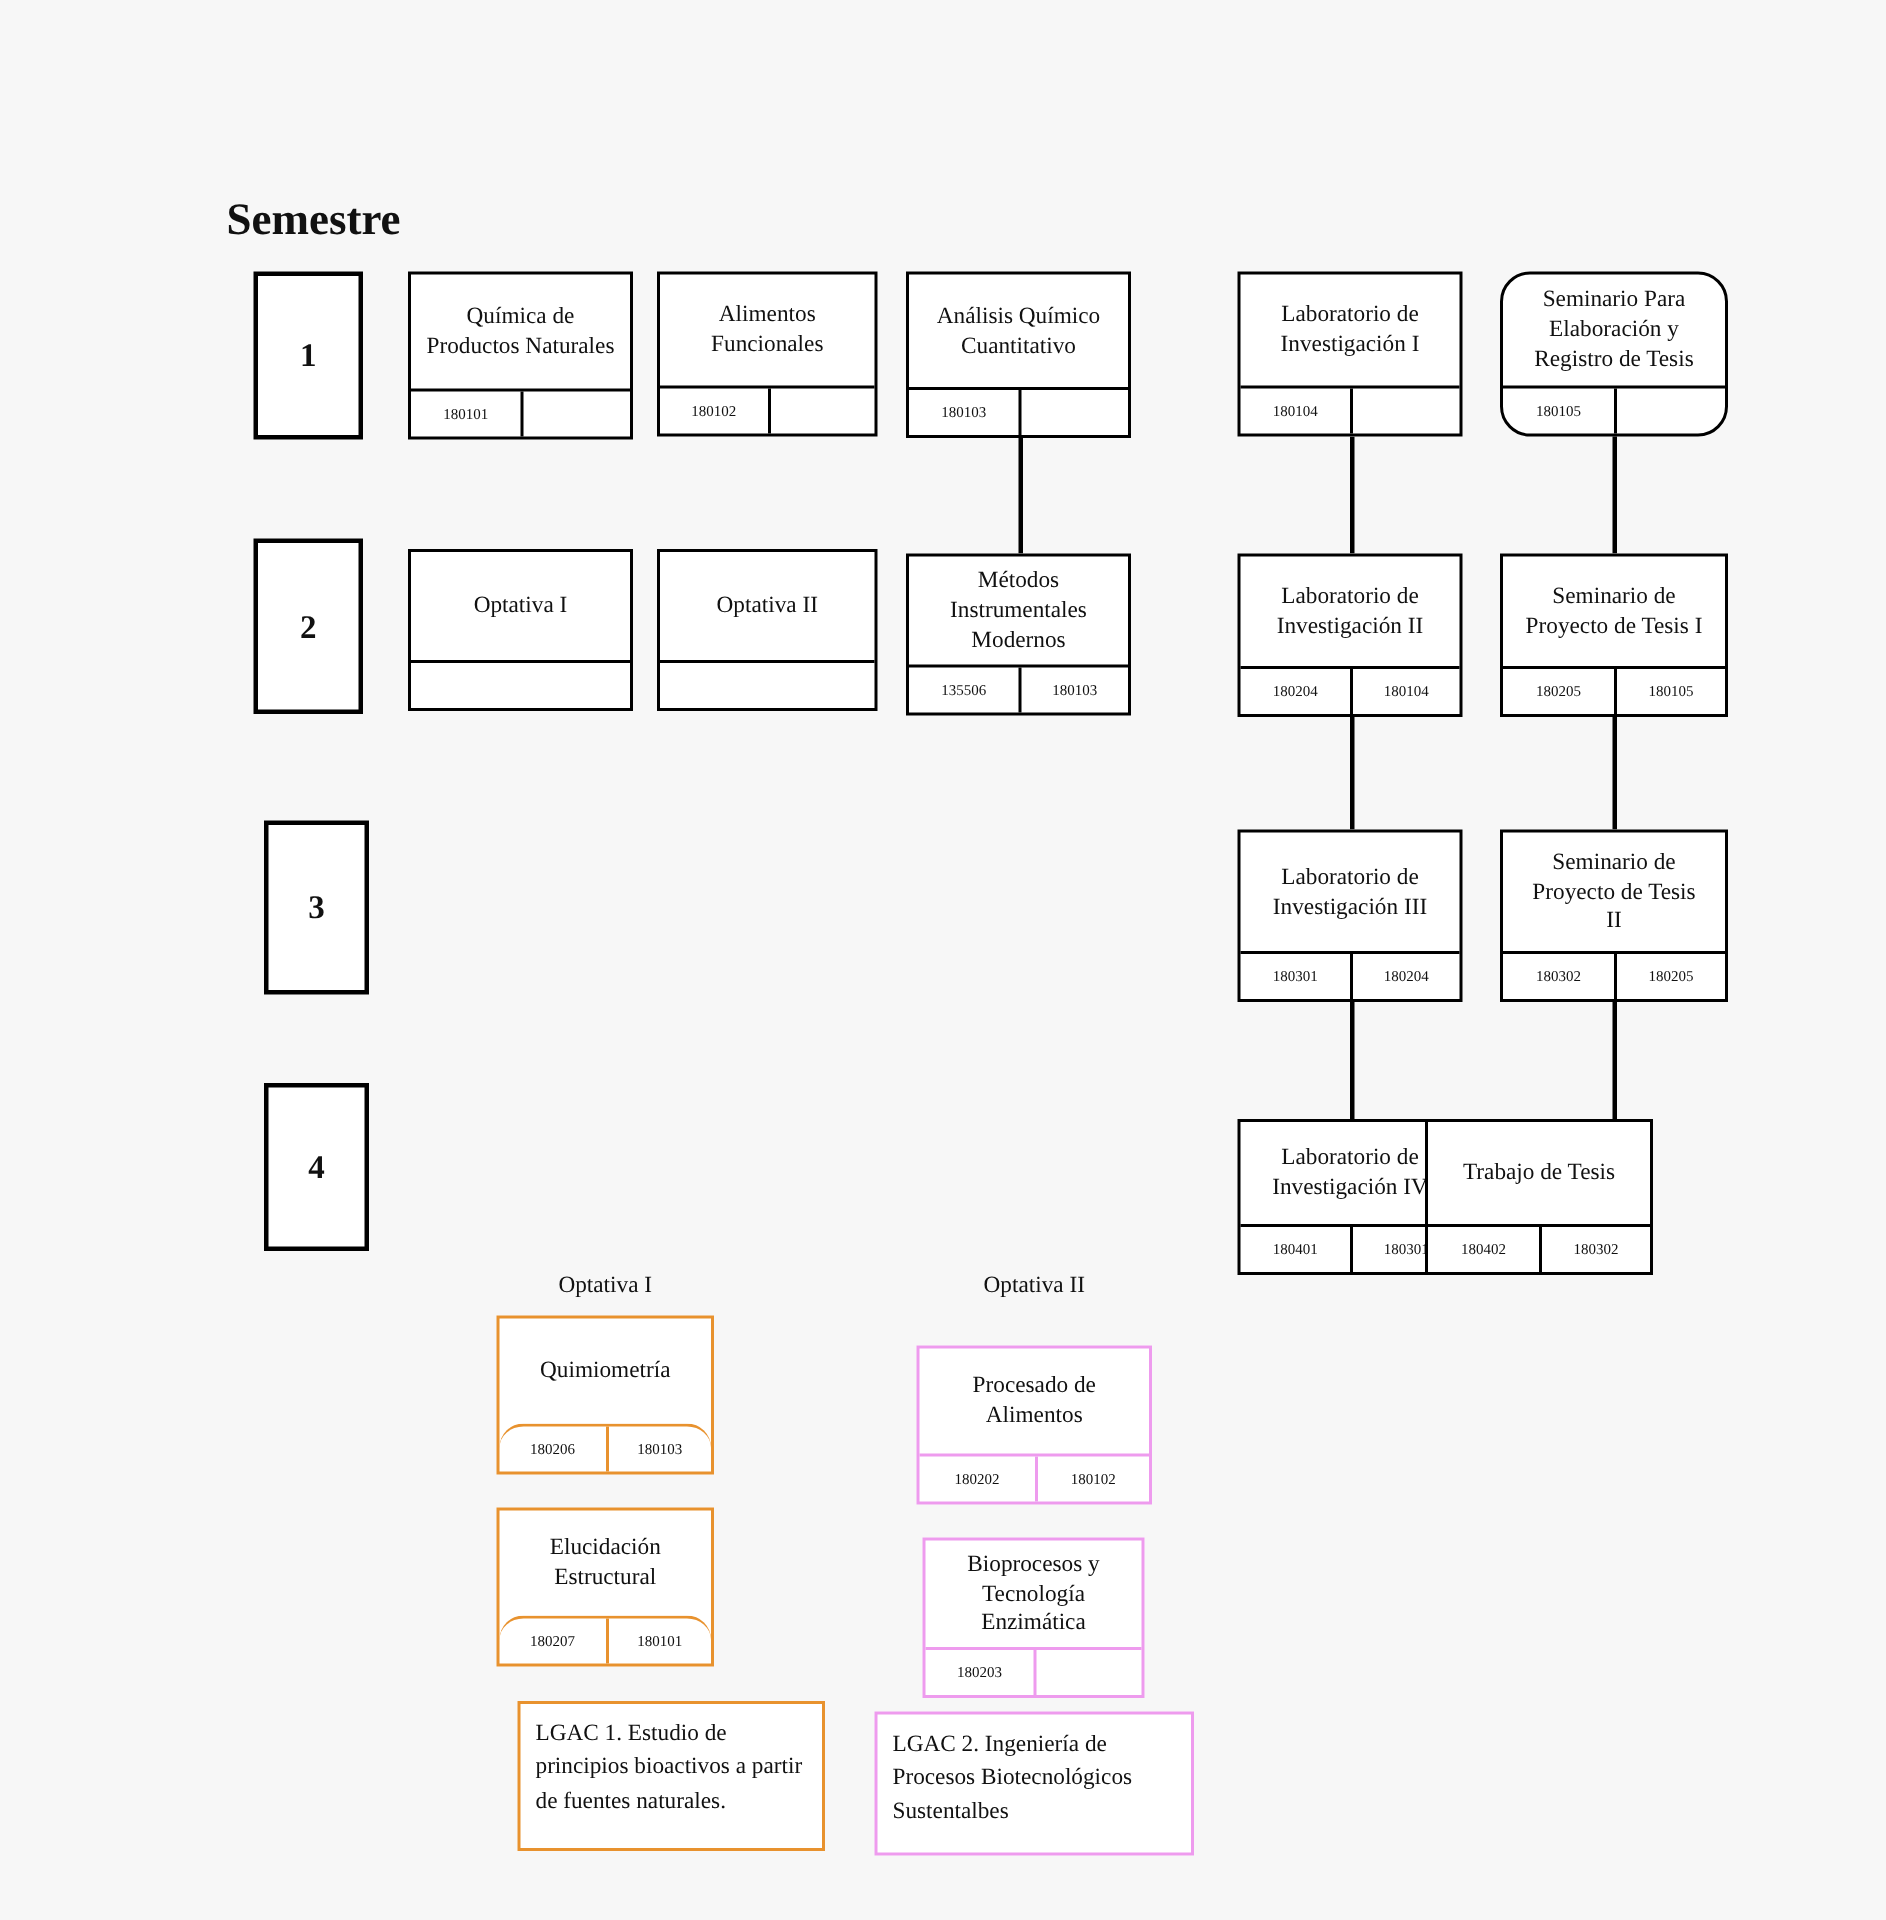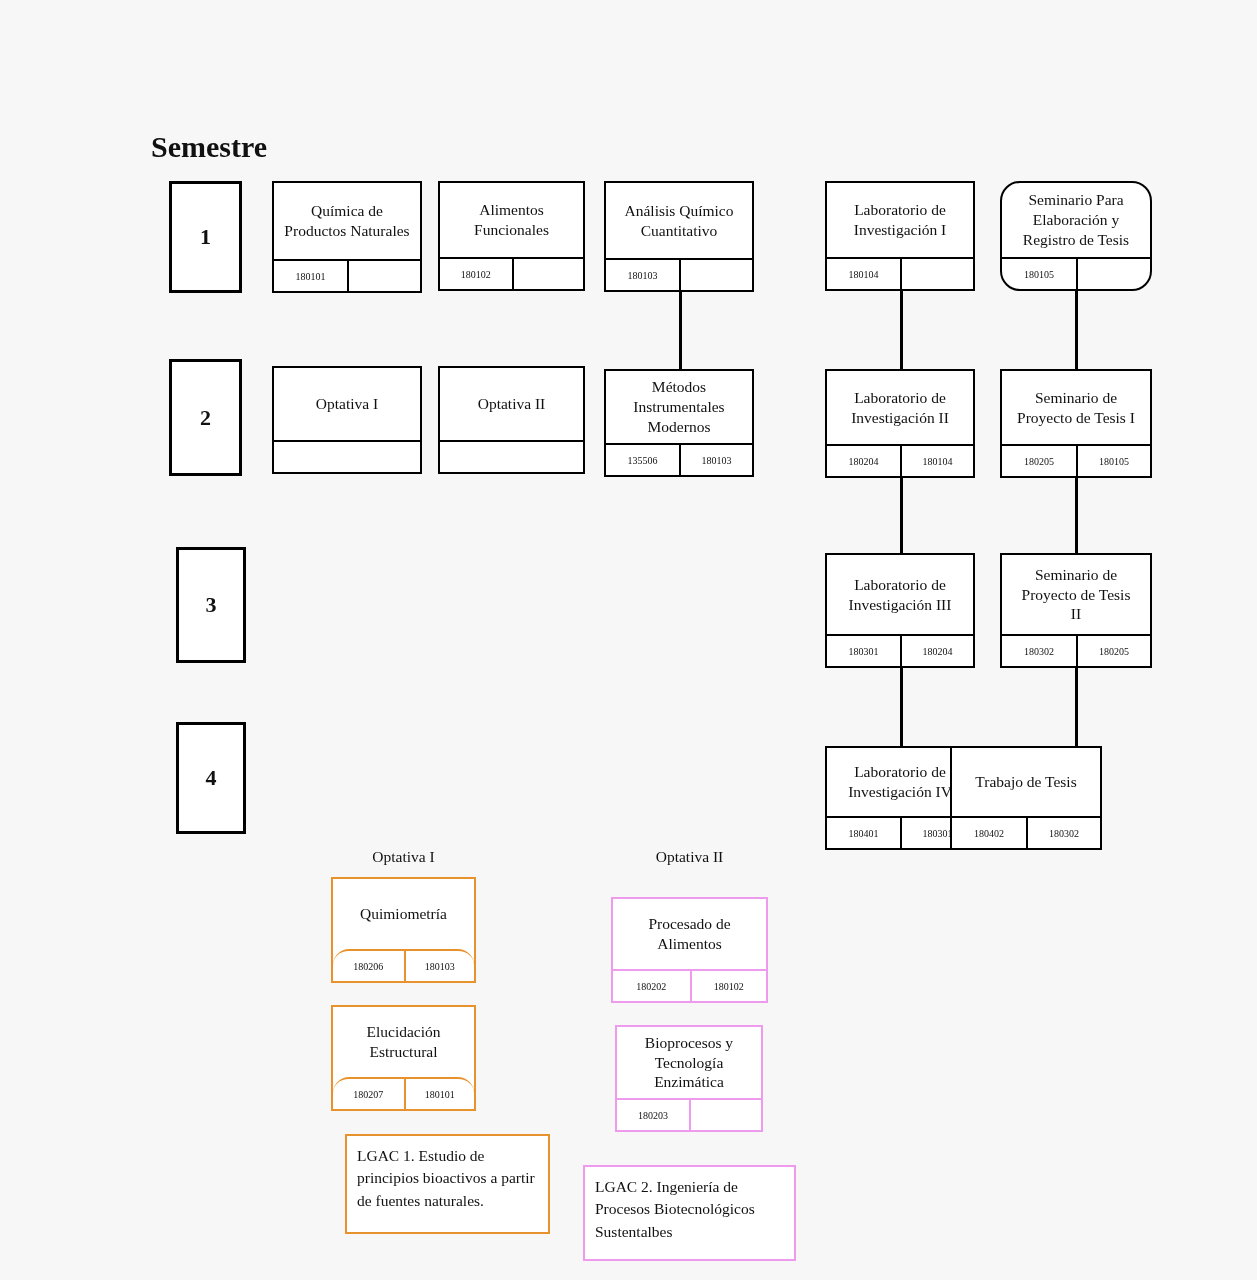--- a/index.html
+++ b/index.html
@@ -98,21 +98,21 @@
   .legend-box {
     position: absolute;
     box-sizing: border-box;
     background: #ffffff;
     border: 2px solid #000;
     font-size: 15.5px;
     line-height: 1.45;
     padding: 9px 10px;
   }
   .legend-box.orange { border-color: #e8922e; }
-  .legend-box.pink   { border-color: #ee9bee; margin-top: 24px; }
+  .legend-box.pink   { border-color: #ee9bee; }
 
   
   .connector {
     position: absolute;
     background: #000;
     width: 3px;
   }
 </style>
 </head>
 <body>

